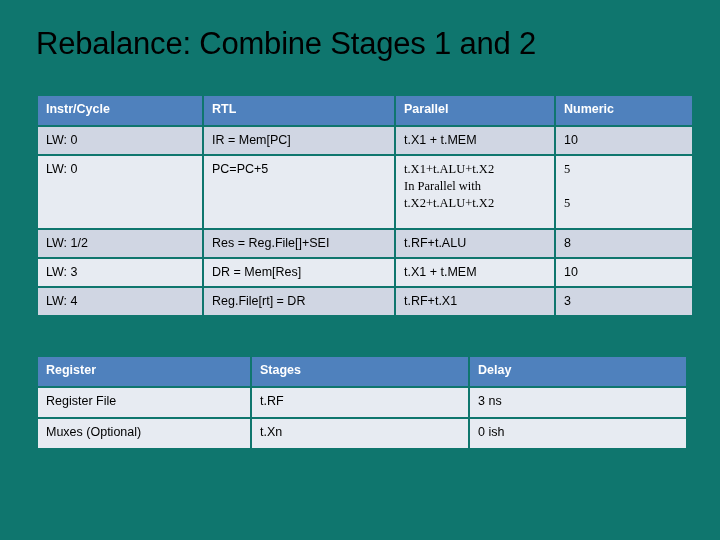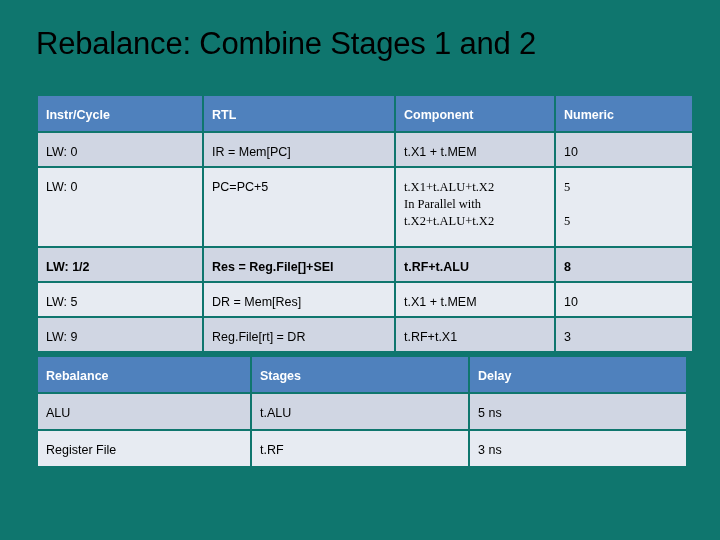--- a/index.html
+++ b/index.html
@@ -35,38 +35,38 @@
   }
 
   
   .ppt-table {
     position: absolute;
     border-collapse: separate;
     border-spacing: 2px 2px;
     table-layout: fixed;
   }
   .ppt-table td, .ppt-table th {
-    padding: 11px 8px 5px 8px;
+    padding: 5px 8px 5px 8px;
     font-size: 12.5px;
     line-height: 17px;
     color: #000000;
     text-align: left;
     vertical-align: top;
     font-weight: 400;
   }
   .ppt-table th {
     background: #4F81BD;
     color: #ffffff;
     font-weight: bold;
     font-size: 12.5px;
     height: 19px;
   }
   .row-a td { background: #D0D6E3; }
   .row-b td { background: #E7EBF2; }
-  .row-bold td { font-weight: bold; }
+  .row-bold td { font-weight: normal; }
 
   
   #table-instr { left: 36px; top: 94px; width: 648px; }
   #table-instr col.c1 { width: 164px; }
   #table-instr col.c2 { width: 190px; }
   #table-instr col.c3 { width: 158px; }
   #table-instr col.c4 { width: 136px; }
   #table-instr .tall td { height: 62px; }
 
   .multiline { white-space: pre-line; font-family: Liberation Serif, serif; }
@@ -89,21 +89,21 @@
     <colgroup>
       <col class="c1">
         <col class="c2">
         <col class="c3">
         <col class="c4">
     </colgroup>
     <thead>
       <tr>
         <th>Instr/Cycle</th>
         <th>RTL</th>
-        <th>Component</th>
+        <th>Parallel</th>
         <th>Numeric</th>
       </tr>
     </thead>
     <tbody>
       <tr class="row-a">
         <td>LW: 0</td>
         <td>IR = Mem[PC]</td>
         <td>t.X1 + t.MEM</td>
         <td>10</td>
       </tr>
@@ -117,54 +117,54 @@
 
 5</td>
       </tr>
       <tr class="row-a row-bold">
         <td>LW: 1/2</td>
         <td>Res = Reg.File[]+SEI</td>
         <td>t.RF+t.ALU</td>
         <td>8</td>
       </tr>
       <tr class="row-b">
-        <td>LW: 5</td>
+        <td>LW: 3</td>
         <td>DR = Mem[Res]</td>
         <td>t.X1 + t.MEM</td>
         <td>10</td>
       </tr>
       <tr class="row-a">
-        <td>LW: 9</td>
+        <td>LW: 4</td>
         <td>Reg.File[rt] = DR</td>
         <td>t.RF+t.X1</td>
         <td>3</td>
       </tr>
     </tbody>
   </table>
 
   <table class="ppt-table" id="table-components">
     <colgroup>
       <col class="d1">
         <col class="d2">
         <col class="d3">
     </colgroup>
     <thead>
       <tr>
-        <th>Rebalance</th>
+        <th>Register</th>
         <th>Stages</th>
         <th>Delay</th>
       </tr>
     </thead>
     <tbody>
-      <tr class="row-a">
-        <td>ALU</td>
-        <td>t.ALU</td>
-        <td>5 ns</td>
-      </tr>
       <tr class="row-b">
         <td>Register File</td>
         <td>t.RF</td>
         <td>3 ns</td>
+      </tr>
+      <tr class="row-b">
+        <td>Muxes (Optional)</td>
+        <td>t.Xn</td>
+        <td>0 ish</td>
       </tr>
     </tbody>
   </table>
 
 </div>
 
 </body></html>

